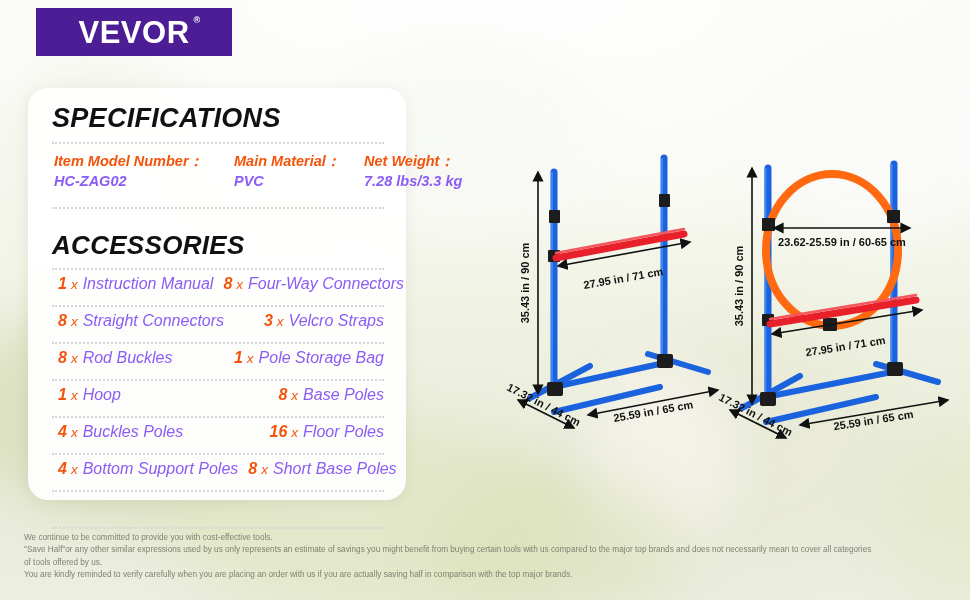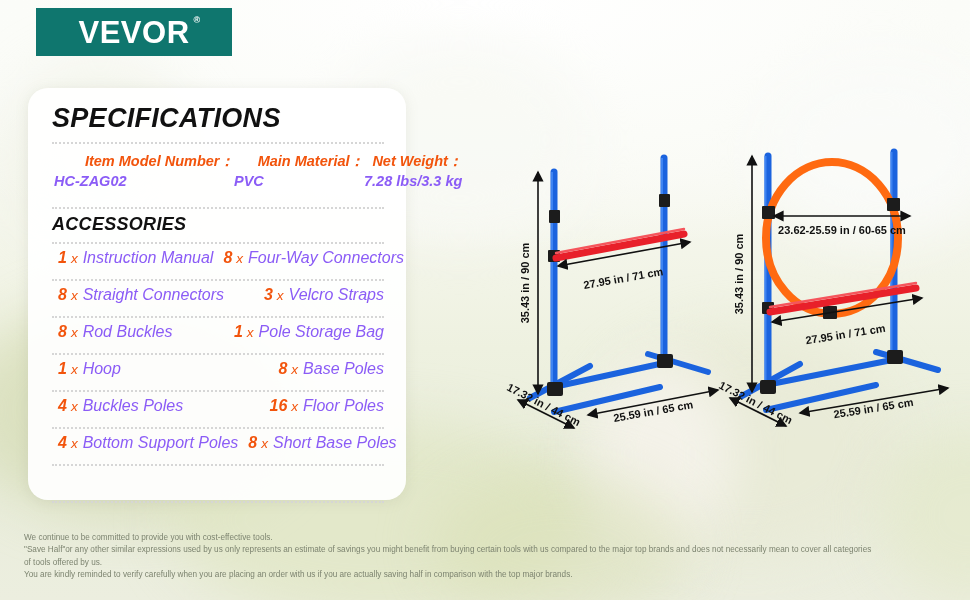--- a/index.html
+++ b/index.html
@@ -21,60 +21,60 @@
   .b3{left:600px;top:330px;width:300px;height:230px;background:rgba(232,234,214,.75);}
   .b4{left:585px;top:360px;width:150px;height:190px;background:rgba(246,243,236,.85);}
   .b5{left:760px;top:60px;width:240px;height:180px;background:rgba(250,251,248,.9);}
   .b6{left:330px;top:40px;width:260px;height:200px;background:rgba(248,249,244,.8);}
   .b7{left:0px;top:60px;width:200px;height:190px;background:rgba(238,240,226,.5);}
   .b8{left:430px;top:470px;width:260px;height:150px;background:rgba(214,221,178,.45);}
   .b9{left:880px;top:430px;width:180px;height:170px;background:rgba(226,231,196,.5);}
 
   
   .logo{position:absolute;left:36px;top:8px;width:196px;height:48px;
-    background:#0f766e;display:flex;align-items:center;justify-content:center;}
+    background:#4c1d95;display:flex;align-items:center;justify-content:center;}
   .logo-text{color:#fff;font-size:31px;font-weight:bold;letter-spacing:.5px;
     font-family:"Liberation Sans",sans-serif;line-height:1;position:relative;}
   .logo-reg{position:absolute;right:-11px;top:-1px;font-size:9px;font-weight:bold;}
 
   
   .card{position:absolute;left:28px;top:88px;width:378px;height:412px;
     background:rgba(255,255,255,.93);border-radius:20px;
     box-shadow:0 2px 14px rgba(120,125,100,.13);}
   .card-inner{padding:14px 22px 0 24px;}
 
   h2.sec{margin:0;font-style:italic;font-weight:bold;color:#111;
     font-size:27px;letter-spacing:.3px;line-height:1.25;}
-  h2.acc{font-size:18px;margin-top:4px;}
+  h2.acc{font-size:26px;margin-top:20px;}
 
   .dotrule{height:0;border-top:2px dotted #d6d6d6;margin:6px 0 0 0;}
 
   
   .spec-row{display:flex;padding:8px 0 9px 2px;}
   .spec-col{flex:0 0 auto;}
   .spec-col.c1{width:180px;}
   .spec-col.c2{width:130px;}
   .spec-label{color:#F2540C;font-style:italic;font-weight:bold;font-size:14.5px;
-    line-height:1.35;white-space:nowrap;text-align:right;}
+    line-height:1.35;white-space:nowrap;}
   .spec-value{color:#8b5cf6;font-style:italic;font-weight:bold;font-size:14.5px;
     line-height:1.45;white-space:nowrap;}
 
   
   .acc-row{display:flex;align-items:center;height:29px;}
   .acc-cell{display:flex;align-items:baseline;white-space:nowrap;}
   .acc-cell.left{width:252px;padding-left:6px;}
   .acc-cell.right{padding-left:10px;}
   .qty{color:#F2540C;font-weight:bold;font-style:italic;font-size:16px;}
   .xs{color:#F2540C;font-style:italic;font-size:13.5px;padding:0 5px 0 4px;}
   .aname{color:#8b5cf6;font-style:italic;font-size:16px;font-weight:500;}
 
   
   .fig{position:absolute;}
   .fig-left{left:512px;top:150px;width:215px;height:275px;}
-  .fig-right{left:726px;top:146px;width:238px;height:275px;}
+  .fig-right{left:726px;top:158px;width:238px;height:275px;}
   .fig svg{display:block;overflow:visible;}
 
   
   .disclaimer{position:absolute;left:24px;top:532px;width:930px;
     color:#7d8470;font-size:8.2px;line-height:12.4px;}
   .disclaimer div{white-space:nowrap;}
 </style>
 </head>
 <body>
 

